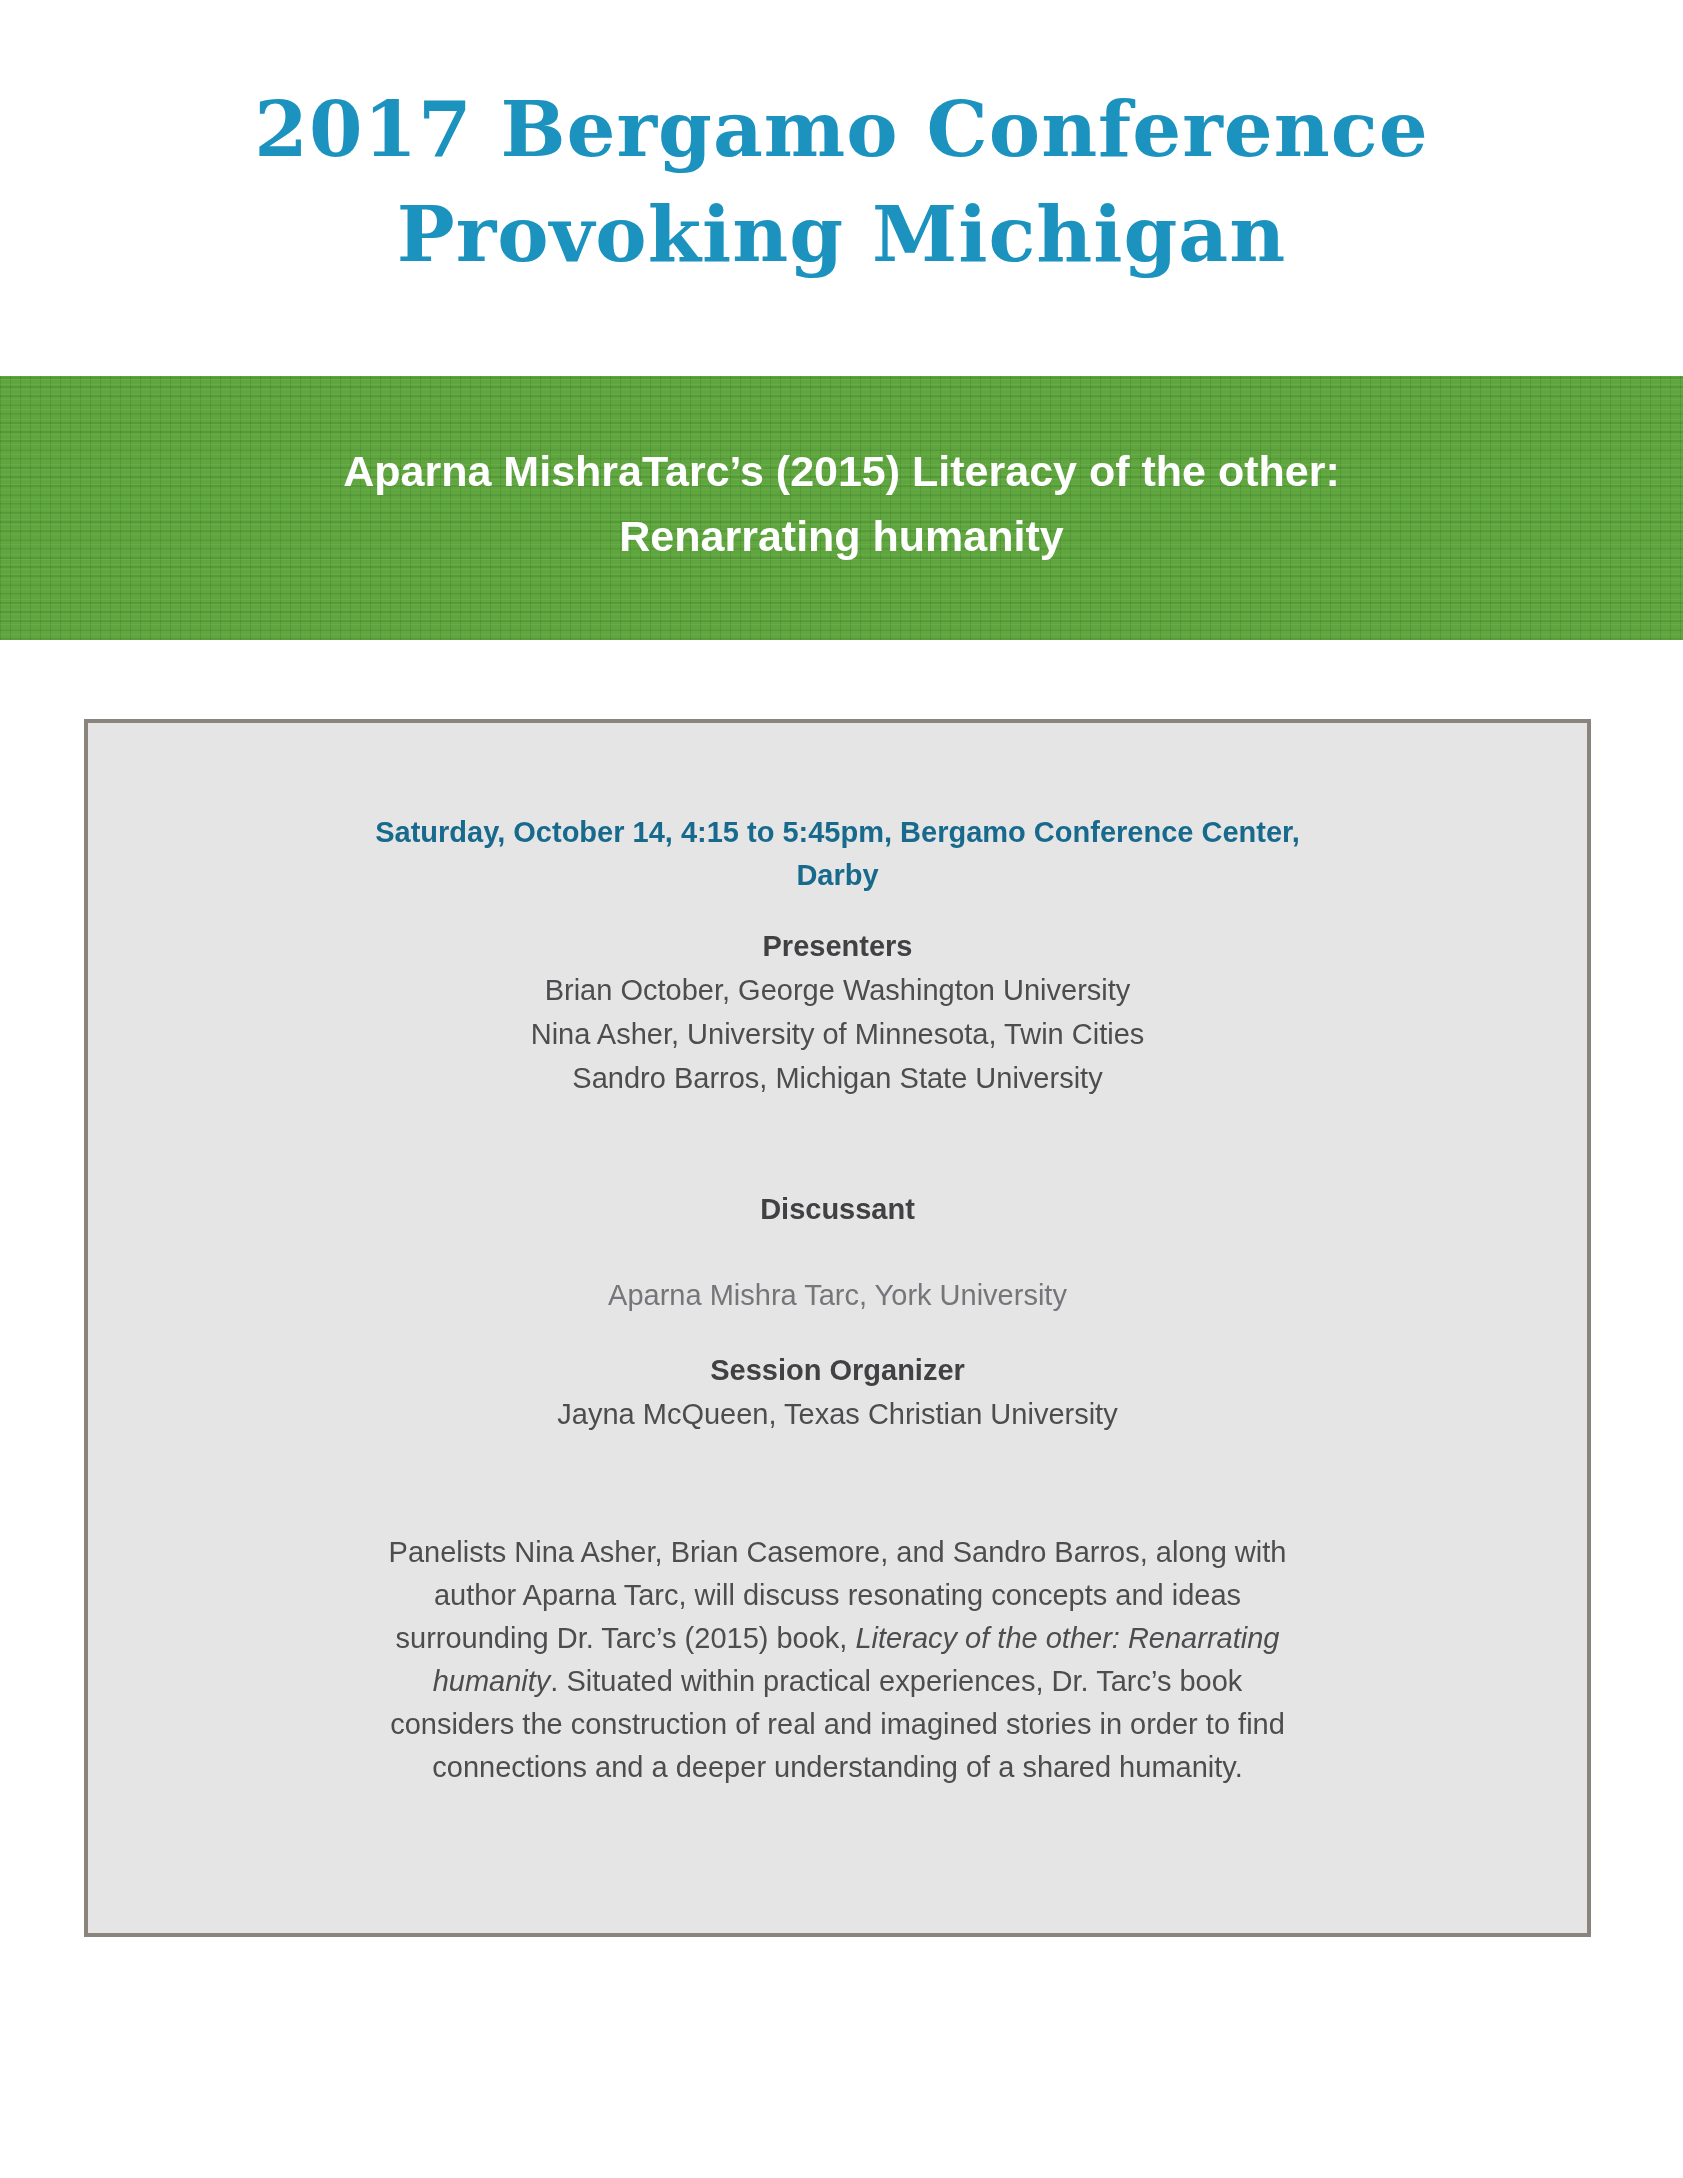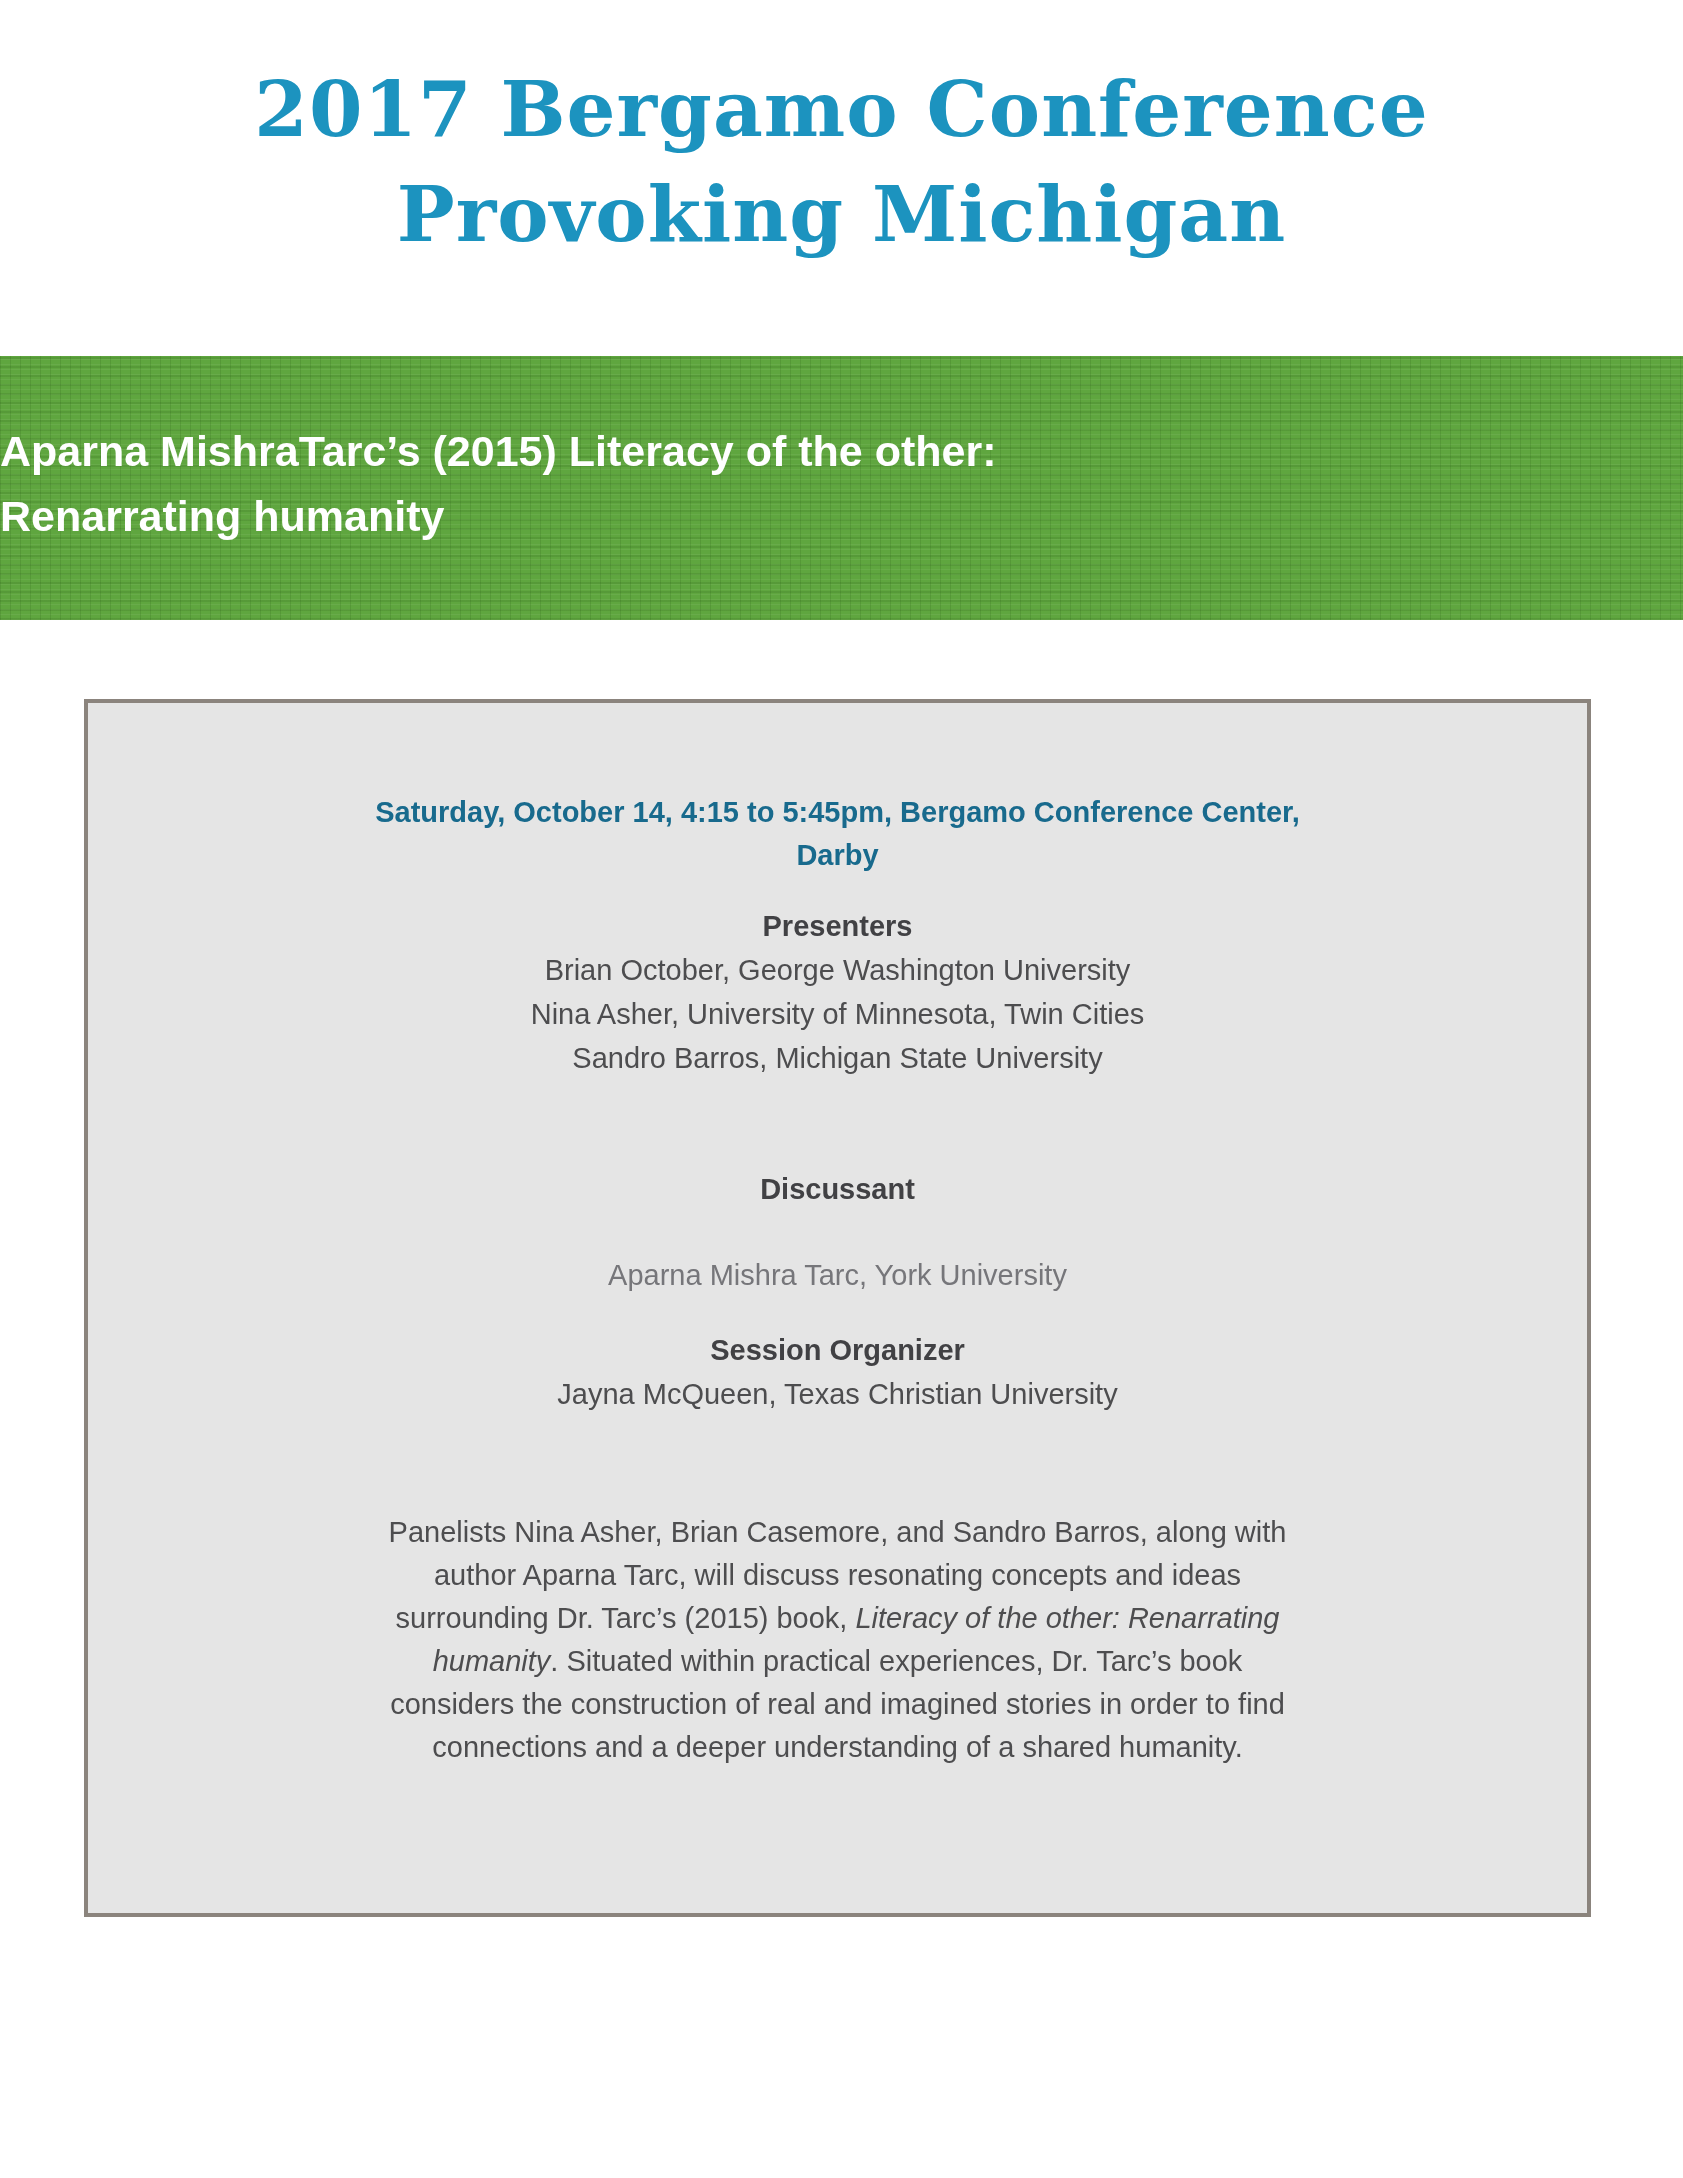--- a/index.html
+++ b/index.html
@@ -9,21 +9,21 @@
   }
   body {
     width: 1683px;
     height: 2178px;
     font-family: "Liberation Sans", sans-serif;
     overflow: hidden;
   }
 
   
   .title-block {
-    padding-top: 57px;
+    padding-top: 77px;
     text-align: center;
     color: #1c93bf;
     font-family: "DejaVu Serif", "Liberation Serif", serif;
     font-weight: bold;
     font-size: 77px;
     line-height: 105px;
     letter-spacing: 1px;
   }
 
   
@@ -33,20 +33,21 @@
     height: 264px;
     background-color: #5fa63f;
     background-image:
       repeating-linear-gradient(90deg, rgba(40,90,20,0.18) 0 1px, rgba(255,255,255,0) 1px 10px),
       repeating-linear-gradient(0deg, rgba(40,90,20,0.16) 0 2px, rgba(255,255,255,0) 2px 9px),
       repeating-linear-gradient(0deg, rgba(255,255,255,0.06) 0 1px, rgba(255,255,255,0) 1px 5px);
     box-sizing: border-box;
   }
   .banner-text {
     padding-top: 63px;
+    text-align: center;
     color: #ffffff;
     font-weight: bold;
     font-size: 43px;
     line-height: 65px;
   }
 
   
   .session-card {
     box-sizing: border-box;
     width: 1507px;

